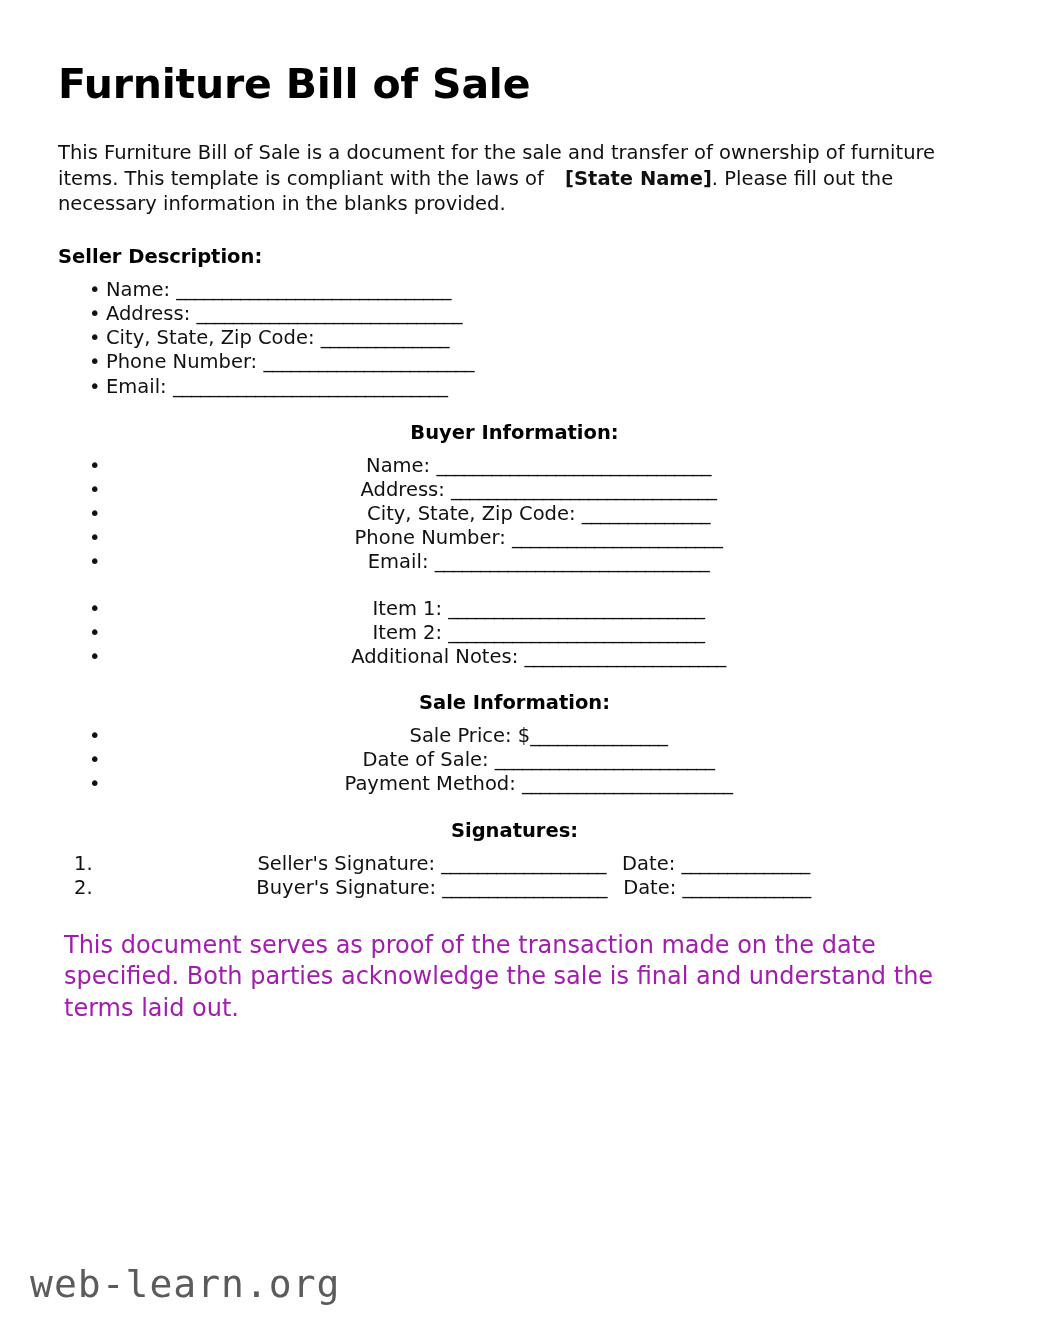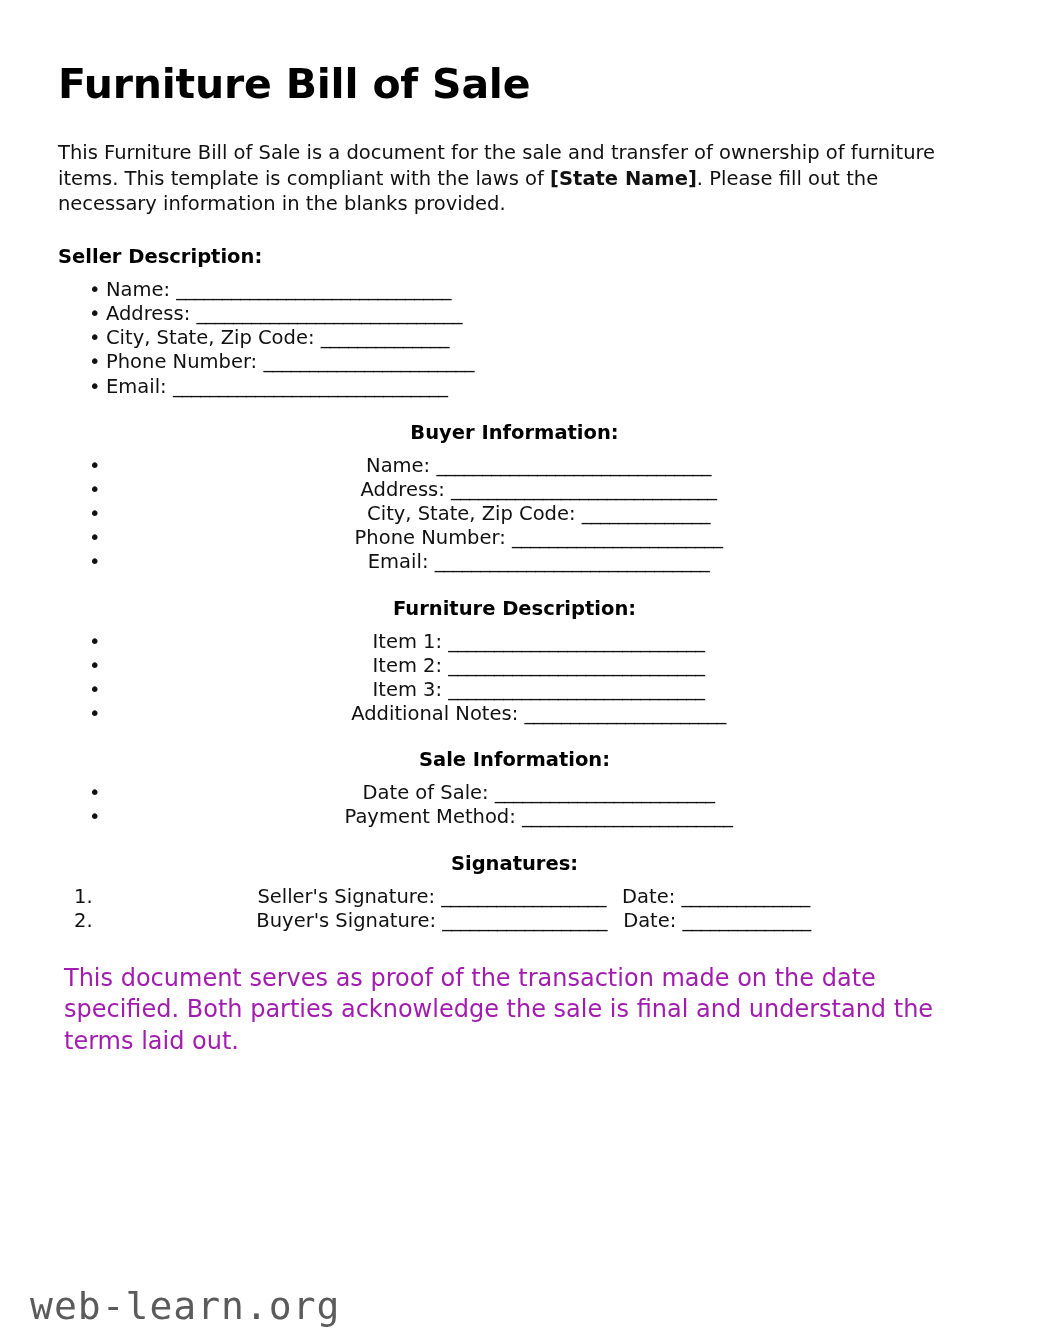--- a/index.html
+++ b/index.html
@@ -38,21 +38,21 @@
 
   
   .para {
     font-size: 19.5px;
     line-height: 1.31;
     margin: 0 0 0 0;
     max-width: 930px;
     color: #111;
   }
   .para.intro { margin-bottom: 28px; }
-  .para b { font-weight: bold; }
+  .para b { font-weight: bold; margin-left: 15px; }
 
   .closing {
     font-size: 24px;
     line-height: 1.31;
     margin: 30px 0 0 6px;
     max-width: 930px;
     color: #a21caf;
   }
 
   
@@ -111,21 +111,21 @@
     position: absolute;
     left: -22px;
     top: 0;
   }
   .sig-date { margin-left: 10px; }
 
   
   .footer-watermark {
     position: absolute;
     left: 30px;
-    bottom: 14px;
+    bottom: 36px;
     font-family: "DejaVu Sans Mono", monospace;
     font-size: 38px;
     letter-spacing: 1px;
     color: #5b5b5b;
     white-space: nowrap;
   }
 </style>
 </head>
 <body>
 
@@ -153,32 +153,31 @@
     <ul class="field-list">
       <li><span>Name:</span> <span class="blank">______________________________</span></li>
       <li><span>Address:</span> <span class="blank">_____________________________</span></li>
       <li><span>City, State, Zip Code:</span> <span class="blank">______________</span></li>
       <li><span>Phone Number:</span> <span class="blank">_______________________</span></li>
       <li><span>Email:</span> <span class="blank">______________________________</span></li>
     </ul>
   </div>
 
   <div class="section">
-    <div class="section-heading">Furniture Description:</div>
     <ul class="field-list">
       <li><span>Item 1:</span> <span class="blank">____________________________</span></li>
       <li><span>Item 2:</span> <span class="blank">____________________________</span></li>
-      <li><span>Item 3:</span> <span class="blank">____________________________</span></li>
       <li><span>Additional Notes:</span> <span class="blank">______________________</span></li>
     </ul>
   </div>
 
   <div class="section">
     <div class="section-heading">Sale Information:</div>
     <ul class="field-list">
+      <li><span>Sale Price: $</span><span class="blank">_______________</span></li>
       <li><span>Date of Sale:</span> <span class="blank">________________________</span></li>
       <li><span>Payment Method:</span> <span class="blank">_______________________</span></li>
     </ul>
   </div>
 
   <div class="section">
     <div class="section-heading">Signatures:</div>
     <ol class="sig-list">
       <li><span>Seller's Signature:</span> <span class="blank">__________________</span> <span class="sig-date">Date:</span> <span class="blank">______________</span></li>
       <li><span>Buyer's Signature:</span> <span class="blank">__________________</span> <span class="sig-date">Date:</span> <span class="blank">______________</span></li>

